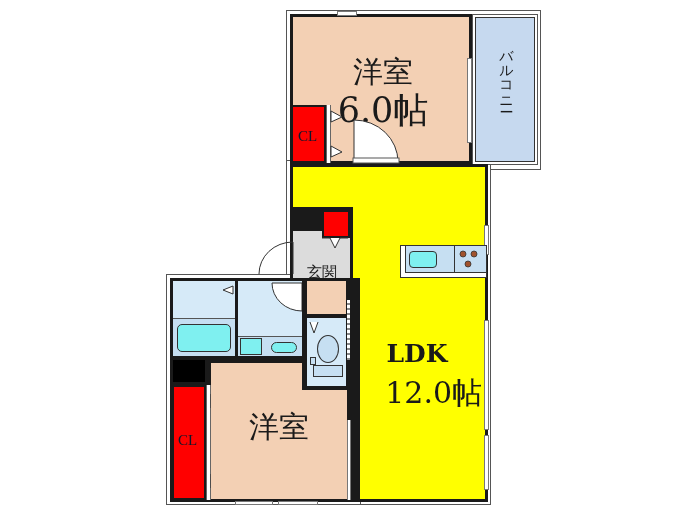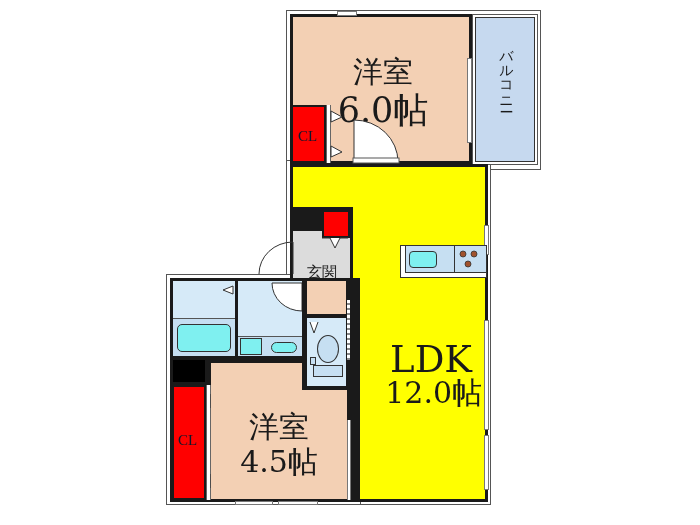--- a/index.html
+++ b/index.html
@@ -42,21 +42,21 @@
   <rect x="1" y="40" width="46" height="5" fill="#fff" stroke="#555" stroke-width="1"></rect>
 </svg>
 
 <div class="abs" style="left:472px;top:14px;width:66px;height:151px;background:#ffffff;border:1px solid #555;"></div>
 <div class="abs" style="left:475px;top:17px;width:60px;height:145px;background:#c6d9ef;border:1px solid #333;">
   <div class="room-text" style="left:18px;top:22px;width:20px;font-size:14px;writing-mode:vertical-rl;font-family:'DejaVu Sans',sans-serif;">バルコニー</div>
 </div>
 
 <div class="abs" style="left:290px;top:164px;width:198px;height:338px;background:#1a1a1a;"></div>
 <div class="abs" style="left:293px;top:167px;width:192px;height:332px;background:#ffff00;"></div>
-<div class="abs room-text" style="left:362px;top:340px;width:110px;font-size:37px;text-align:right;">LDK</div>
+<div class="abs room-text" style="left:362px;top:340px;width:110px;font-size:25px;text-align:center;font-weight:bold;">LDK</div>
 <div class="abs room-text" style="left:362px;top:376px;width:120px;font-size:30px;text-align:right;">12.0帖</div>
 
 <div class="abs win" style="left:484px;top:225px;width:5px;height:30px;"></div>
 <div class="abs win" style="left:484px;top:320px;width:5px;height:110px;"></div>
 <div class="abs win" style="left:484px;top:435px;width:5px;height:55px;"></div>
 
 <div class="abs" style="left:400px;top:245px;width:87px;height:33px;background:#fff;border:1px solid #333;"></div>
 <div class="abs" style="left:405px;top:245px;width:82px;height:28px;background:#c6dff2;border:1px solid #333;"></div>
 <div class="abs" style="left:409px;top:251px;width:28px;height:17px;background:#7ff0f0;border:1.5px solid #333;border-radius:4px;"></div>
 <div class="abs" style="left:454px;top:245px;width:1px;height:28px;background:#333;"></div>
@@ -116,21 +116,20 @@
   <span class="cl-label" style="left:4px;top:45px;">CL</span>
 </div>
 <div class="abs" style="left:206px;top:385px;width:5px;height:115px;background:#fff;border-left:1px solid #666;border-right:1px solid #666;"></div>
 <svg class="abs" style="left:210px;top:392px;" width="16" height="105">
   <polygon points="1,2 14,9 1,16" fill="#fff" stroke="#333" stroke-width="1"></polygon>
   <polygon points="1,82 14,89 1,96" fill="#fff" stroke="#333" stroke-width="1"></polygon>
 </svg>
 
 <div class="abs" style="left:211px;top:363px;width:136px;height:136px;background:#f3d0b4;">
   <div class="room-text" style="left:8px;top:47px;width:120px;font-size:30px;">洋室</div>
-  <div class="room-text" style="left:8px;top:82px;width:120px;font-size:30px;">4.5帖</div>
 </div>
 
 <div class="abs" style="left:302px;top:360px;width:48px;height:30px;background:#1a1a1a;"></div>
 <div class="abs" style="left:307px;top:318px;width:39px;height:68px;background:#d6eaf8;">
   <svg class="abs" style="left:2px;top:3px;" width="10" height="14">
     <path d="M1,1 L5,12 L9,1" fill="#fff" stroke="#333" stroke-width="1"></path>
   </svg>
   <div class="abs" style="left:10px;top:17px;width:22px;height:28px;background:#c6dff2;border:1.2px solid #333;border-radius:50%;"></div>
   <div class="abs" style="left:6px;top:47px;width:30px;height:12px;background:#c6dff2;border:1.2px solid #333;"></div>
   <div class="abs" style="left:3px;top:39px;width:6px;height:8px;background:#c6dff2;border:1px solid #333;"></div>

